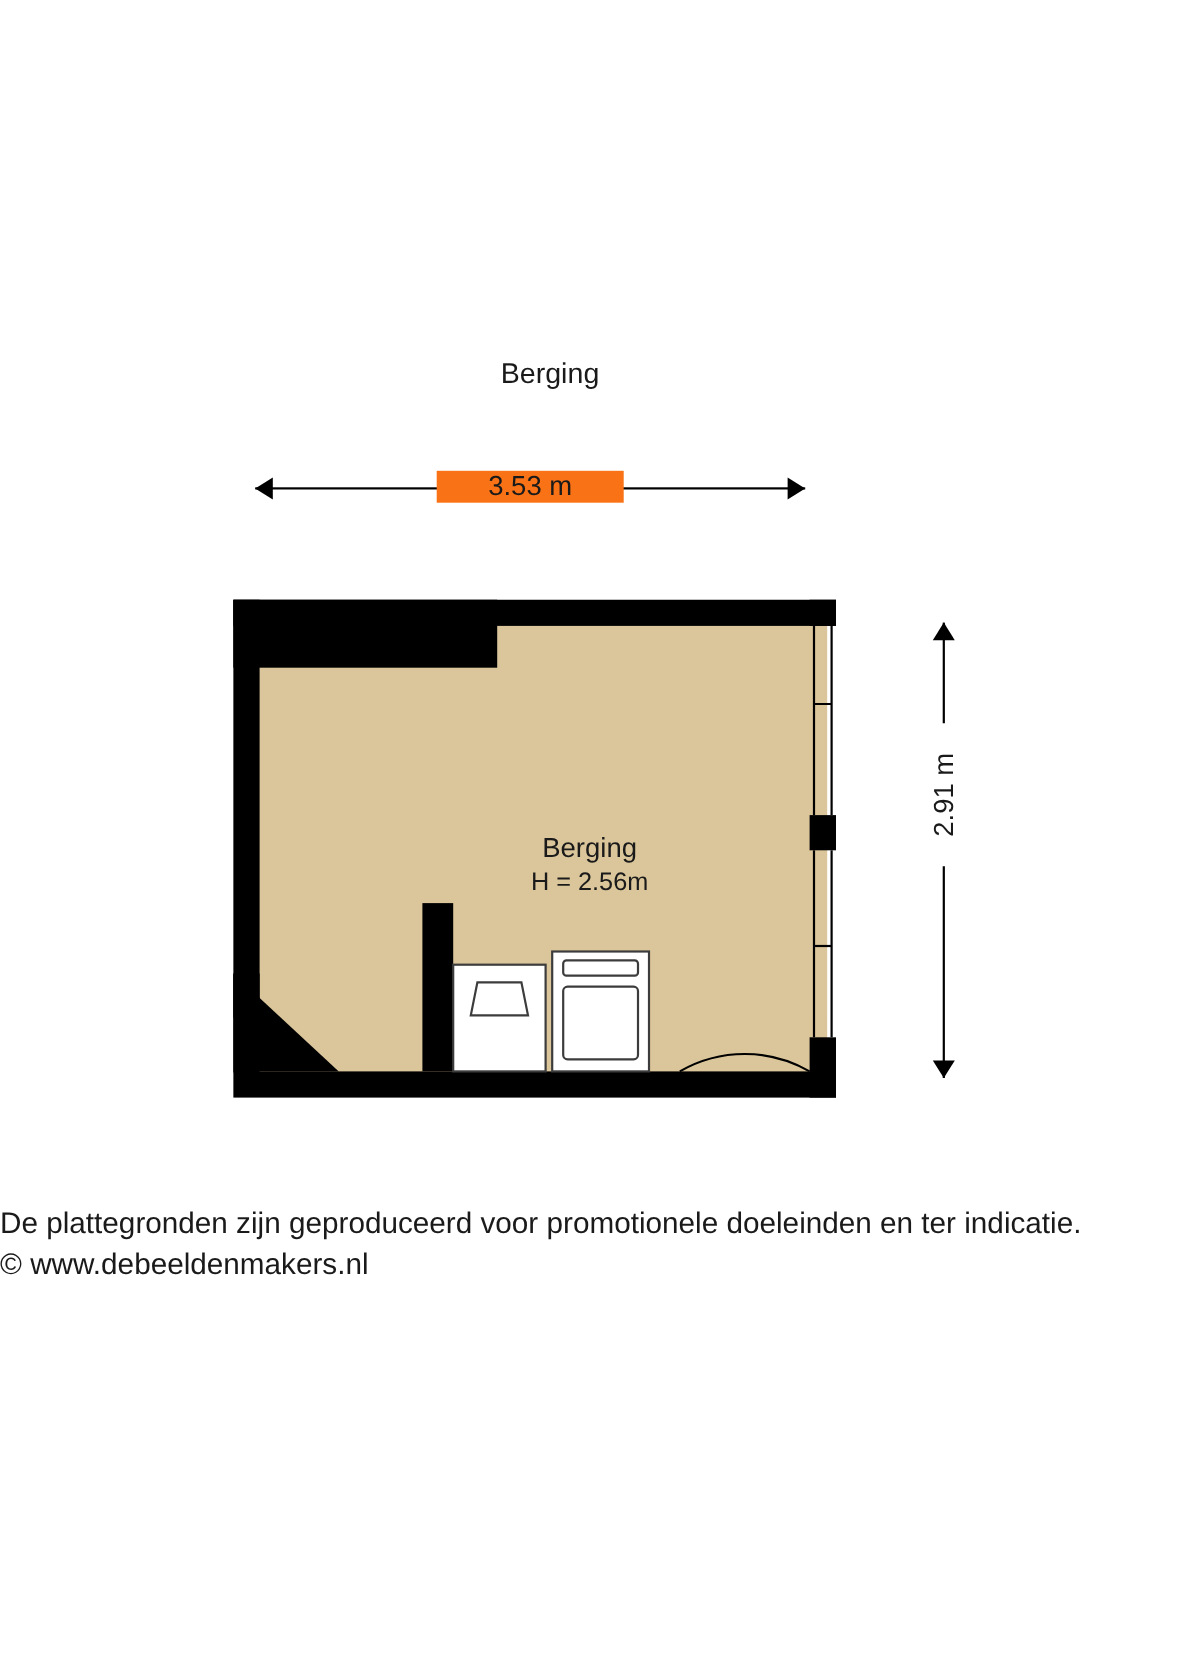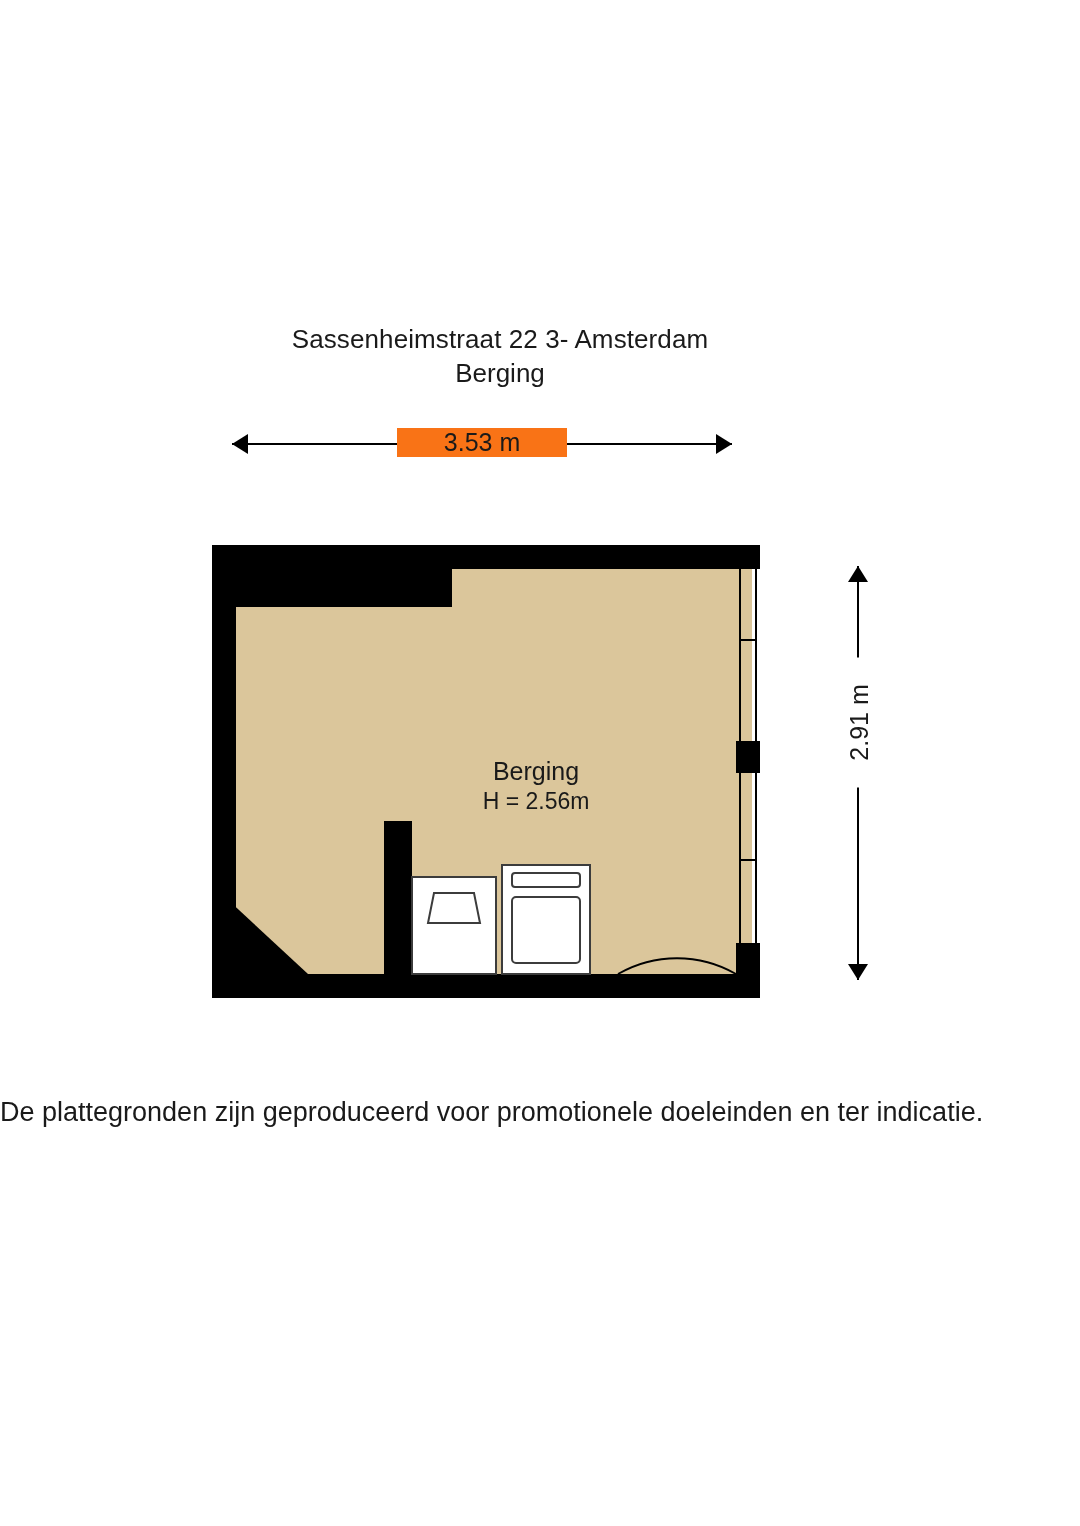--- a/index.html
+++ b/index.html
@@ -158,21 +158,20 @@
   }
   .disclaimer div {
     font-size: 27px;
     line-height: 37px;
   }
 </style>
 </head>
 <body>
 
 <div class="title-block">
-  <div class="title-line1">Sassenheimstraat 22 3- Amsterdam</div>
   <div class="title-line2">Berging</div>
 </div>
 
 <div class="dim-top">
   <div class="line"></div>
   <div class="arrow-left"></div>
   <div class="arrow-right"></div>
   <div class="label">3.53 m</div>
 </div>
 
@@ -240,13 +239,14 @@
     </g>
 
   </svg>
 
   <div class="room-name">Berging</div>
   <div class="room-height">H = 2.56m</div>
 </div>
 
 <div class="disclaimer">
   <div>De plattegronden zijn geproduceerd voor promotionele doeleinden en ter indicatie.</div>
+  <div>© www.debeeldenmakers.nl</div>
 </div>
 
 </body></html>

